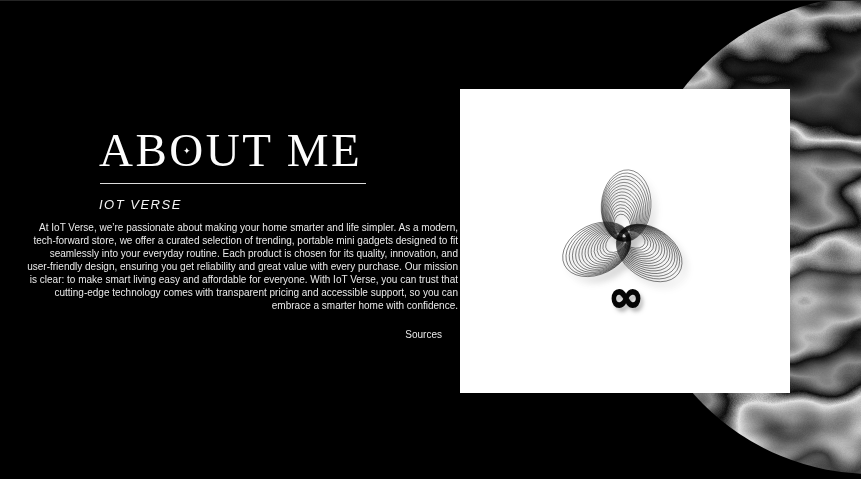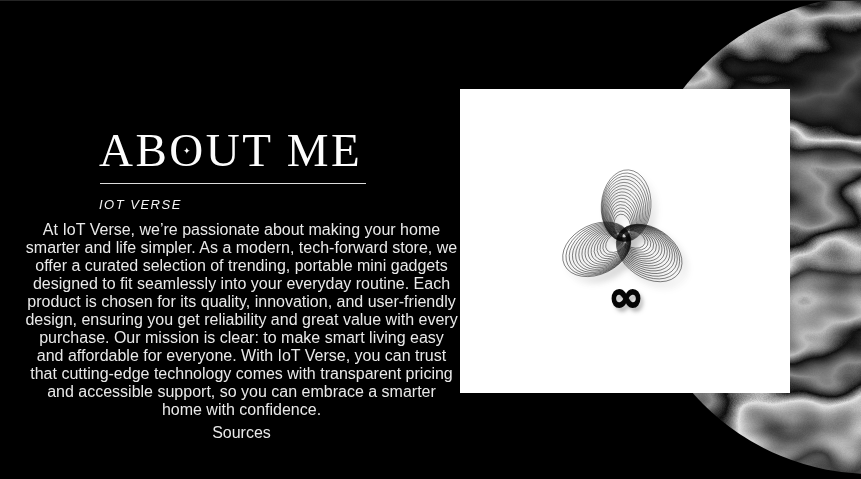--- a/index.html
+++ b/index.html
@@ -98,27 +98,27 @@
     font-size: 13px;
     letter-spacing: 1.5px;
     color: #f3f3f3;
     white-space: nowrap;
   }
   .body-block {
     position: absolute;
     left: 25px;
     top: 220px;
     width: 433px;
-    text-align: center;
+    text-align: right;
     color: #e9e9e9;
-    font-size: 16px;
-    line-height: 18px;
+    font-size: 10px;
+    line-height: 13px;
   }
   .body-block p { margin: 0; }
-  .sources { margin: 5px; }
+  .sources { margin: 16px; }
 </style>
 </head>
 <body>
 
 <div class="slide">
 
   <div class="marble-wrap">
     <svg width="480" height="479" viewBox="0 0 480 479">
       <defs>
         <clipPath id="circleClip">

